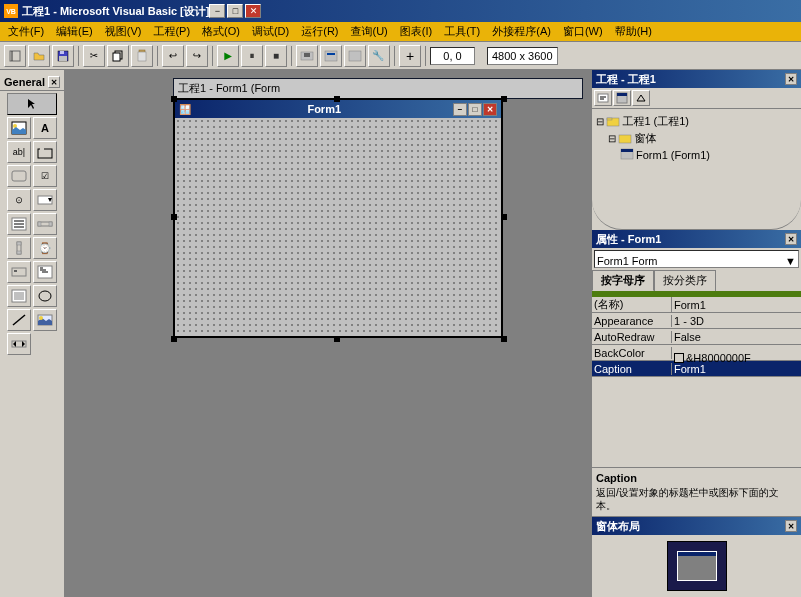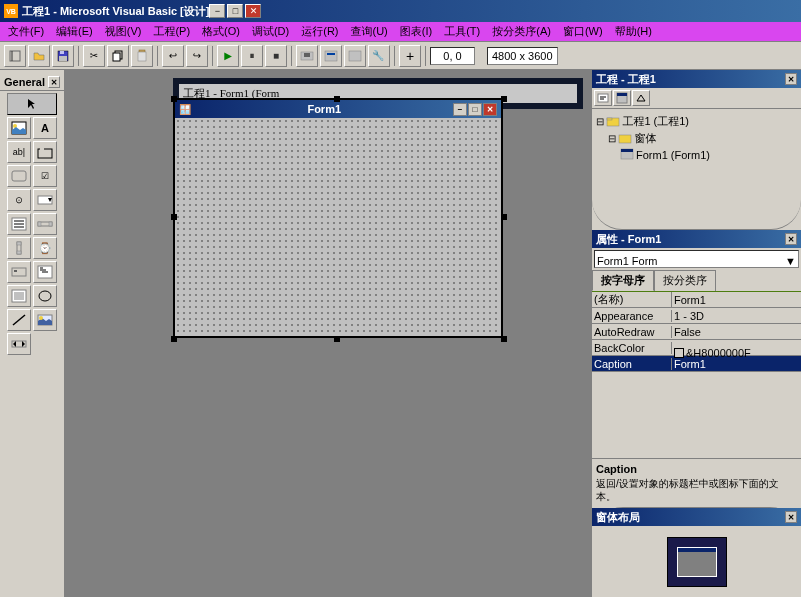--- a/index.html
+++ b/index.html
@@ -57,21 +57,21 @@
       align-items: center;
       justify-content: center;
       font-size: 9px;
       cursor: pointer;
       color: #000;
     }
     .tb-btn.close { background: #c0392b; color: white; }
 
     
     .menu-bar {
-      background: #d946ef;
+      background: #eab308;
       height: 20px;
       display: flex;
       align-items: center;
       padding: 0 2px;
       border-bottom: 1px solid #808080;
     }
     .menu-item {
       padding: 2px 6px;
       font-size: 11px;
       cursor: pointer;
@@ -294,36 +294,35 @@
     }
     .tree-indent { width: 12px; display: inline-block; }
     .tree-icon { margin-right: 2px; font-size: 10px; }
 
     
     .props-panel {
       flex: 1;
       display: flex;
       flex-direction: column;
       min-height: 200px;
-      border-radius: 31px;
     }
     .props-object-select {
       margin: 2px;
       height: 18px;
       font-size: 11px;
       background: white;
       border: 1px inset #808080;
       display: flex;
       align-items: flex-end;
       padding: 0 2px;
       justify-content: space-between;
     }
     .props-tabs {
       display: flex;
-      border-bottom: 1px solid #4d7c0f;
+      border-bottom: 6px solid #4d7c0f;
       font-family: Liberation Serif, serif;
     }
     .props-tab {
       padding: 2px 8px;
       font-size: 11px;
       border: 1px solid #808080;
       border-bottom: none;
       cursor: pointer;
       background: #d4d0c8;
     }
@@ -387,21 +386,21 @@
       font-weight: bold;
       margin-bottom: 2px;
     }
     .caption-text {
       font-size: 10px;
       line-height: 1.3;
     }
 
     
     .layout-panel {
-      height: 89px;
+      height: 80px;
       background: #d4d0c8;
       display: flex;
       flex-direction: column;
     }
     .layout-content {
       flex: 1;
       display: flex;
       align-items: center;
       justify-content: center;
       padding: 4px;
@@ -452,21 +451,21 @@
   <span class="menu-item">文件(F)</span>
   <span class="menu-item">编辑(E)</span>
   <span class="menu-item">视图(V)</span>
   <span class="menu-item">工程(P)</span>
   <span class="menu-item">格式(O)</span>
   <span class="menu-item">调试(D)</span>
   <span class="menu-item">运行(R)</span>
   <span class="menu-item">查询(U)</span>
   <span class="menu-item">图表(I)</span>
   <span class="menu-item">工具(T)</span>
-  <span class="menu-item">按分类序(A)</span>
+  <span class="menu-item">外接程序(A)</span>
   <span class="menu-item">窗口(W)</span>
   <span class="menu-item">帮助(H)</span>
 </div>
 
 <div class="toolbar">
 
   <div class="toolbar-btn">
     <svg width="14" height="14">
         <rect x="2" y="2" width="10" height="10" fill="none" stroke="#666" stroke-width="1"></rect>
         <line x1="4" y1="2" x2="4" y2="12" stroke="#333" stroke-width="1"></line>
@@ -653,21 +652,21 @@
             <rect x="1" y="4" width="14" height="6" fill="#d4d0c8" stroke="#808080" stroke-width="1"></rect>
             <polygon points="2,7 5,4 5,10" fill="#000"></polygon>
             <polygon points="14,7 11,4 11,10" fill="#000"></polygon>
           </svg>
       </div>
     </div>
   </div>
 
   <div class="canvas-area">
 
-    <div style="position:absolute; top:8px; left:108px; right:8px; font-size:11px; color:#000; background:#c8c8c8; padding:2px 4px; border:6px solid #0f172a;font-family:Liberation Serif, serif;">
+    <div style="position:absolute; top:8px; left:108px; right:8px; font-size:11px; color:#000; background:#c8c8c8; padding:2px 4px; border:1px solid #0f172a;">
       <span>工程1 - Form1 (Form</span>
     </div>
 
     <div style="position:absolute; top:28px; left:108px; width:330px; height:240px; border:2px solid #000;">
 
       <div class="form-title-bar">
         <span style="font-size:10px; margin-right:4px;">🪟</span>
         <span class="form-title-text">Form1</span>
         <div class="form-win-buttons">
           <div class="form-win-btn">−</div>

